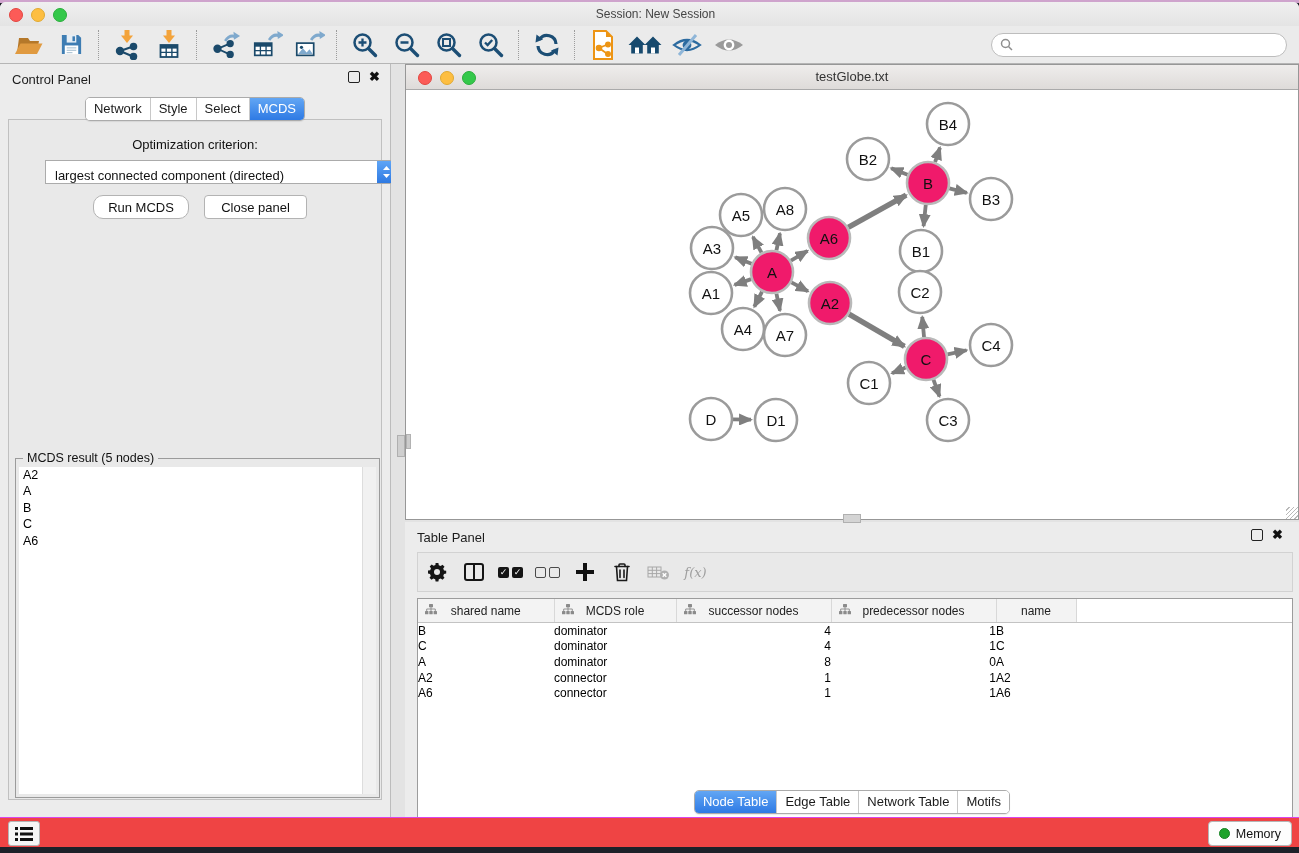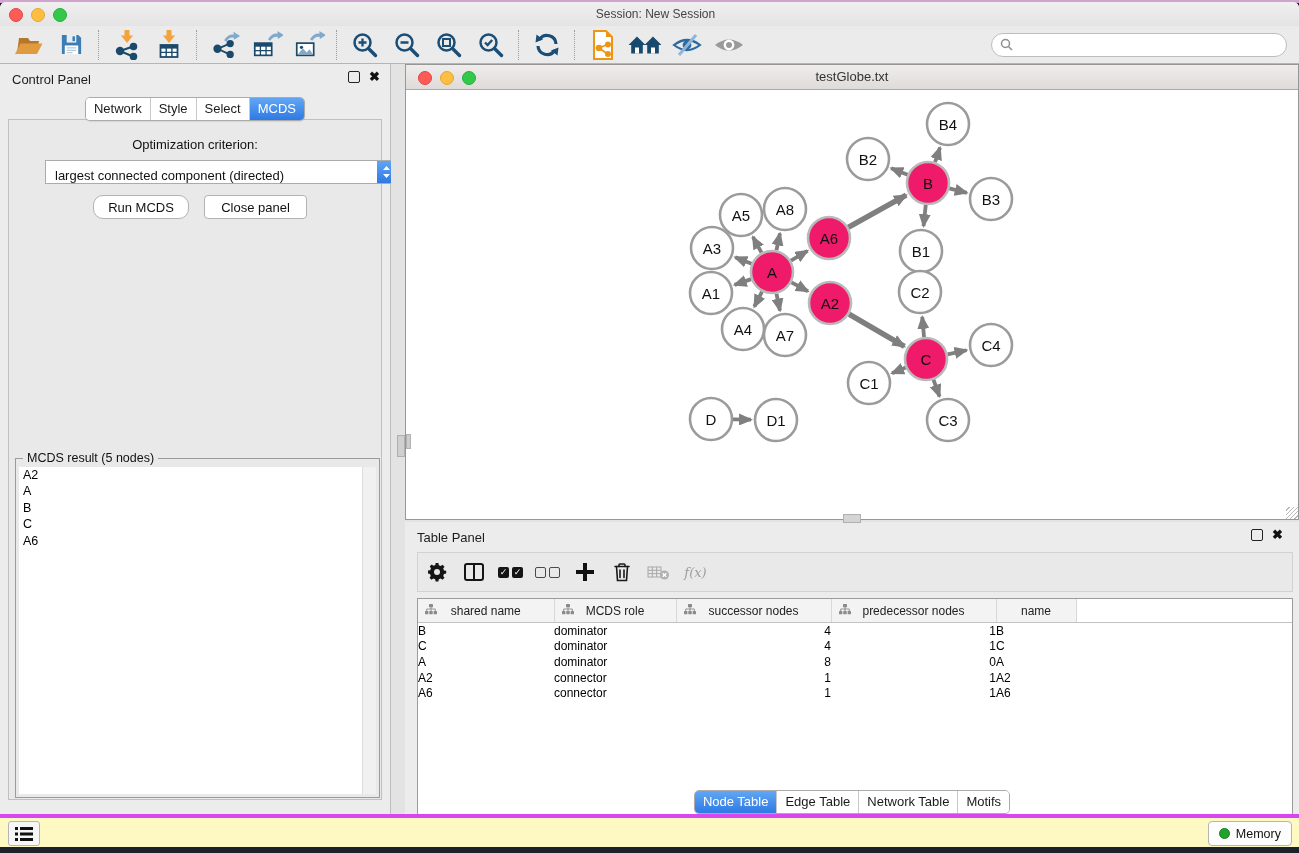--- a/index.html
+++ b/index.html
@@ -107,21 +107,21 @@
   table.grid th .hicon{position:absolute;left:7px;top:5px;}
   table.grid td{height:15.6px;padding:0;white-space:nowrap;overflow:hidden;}
   td.al{padding-left:10px;text-align:left;}
   td.al2{padding-left:17px;text-align:left;}
   td.ar{padding-right:14px;text-align:right;}
   td.an{padding-left:8px;text-align:left;}
 
   .tp-tabs{position:absolute;left:0;right:0;top:268px;text-align:center;}
 
   
-  .statusbar{position:absolute;left:0;right:0;bottom:0;height:29px;background:#fef9c3;border-top:4px solid #d946ef;}
+  .statusbar{position:absolute;left:0;right:0;bottom:0;height:29px;background:#ef4444;border-top:1px solid #d946ef;}
   .sb-left{position:absolute;left:8px;top:3px;width:30px;height:23px;background:#f6f6f6;border:1px solid #b5b5b5;
            border-radius:3px;display:flex;align-items:center;justify-content:center;}
   .memory-btn{position:absolute;right:7px;top:3px;height:23px;background:#fdfdfd;border:1px solid #b5b5b5;border-radius:4px;
               display:flex;align-items:center;gap:6px;padding:0 10px;font-size:12.5px;color:#111;}
   .mem-dot{width:11px;height:11px;border-radius:50%;background:#1fa32c;border:1px solid #178223;box-sizing:border-box;}
 </style>
 </head>
 <body>
 
 <div class="stage">

